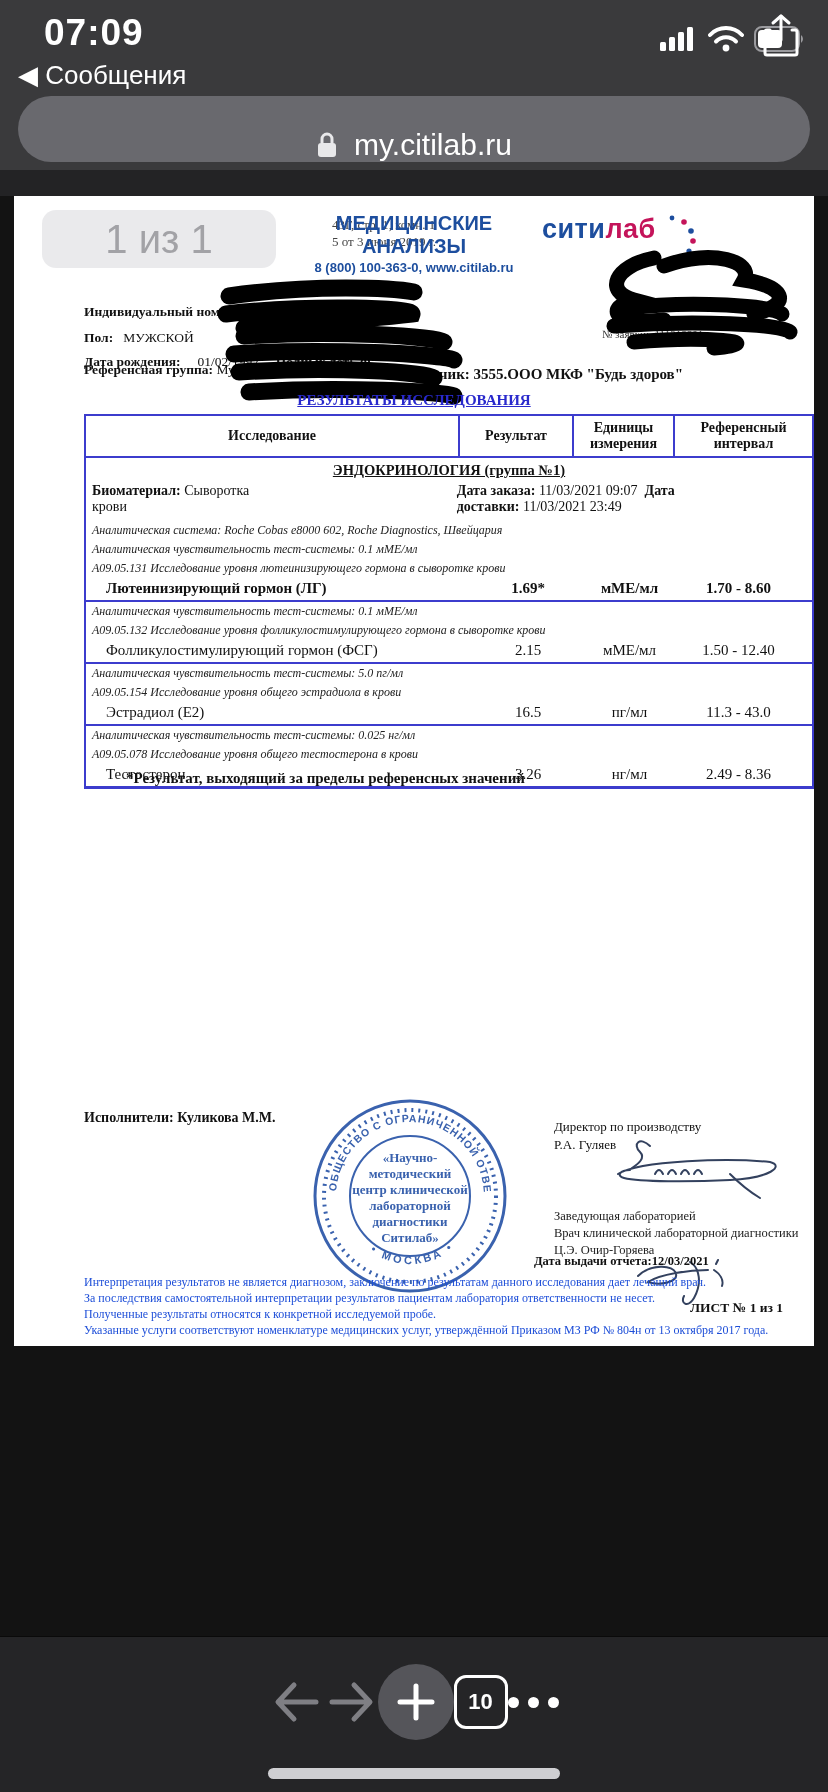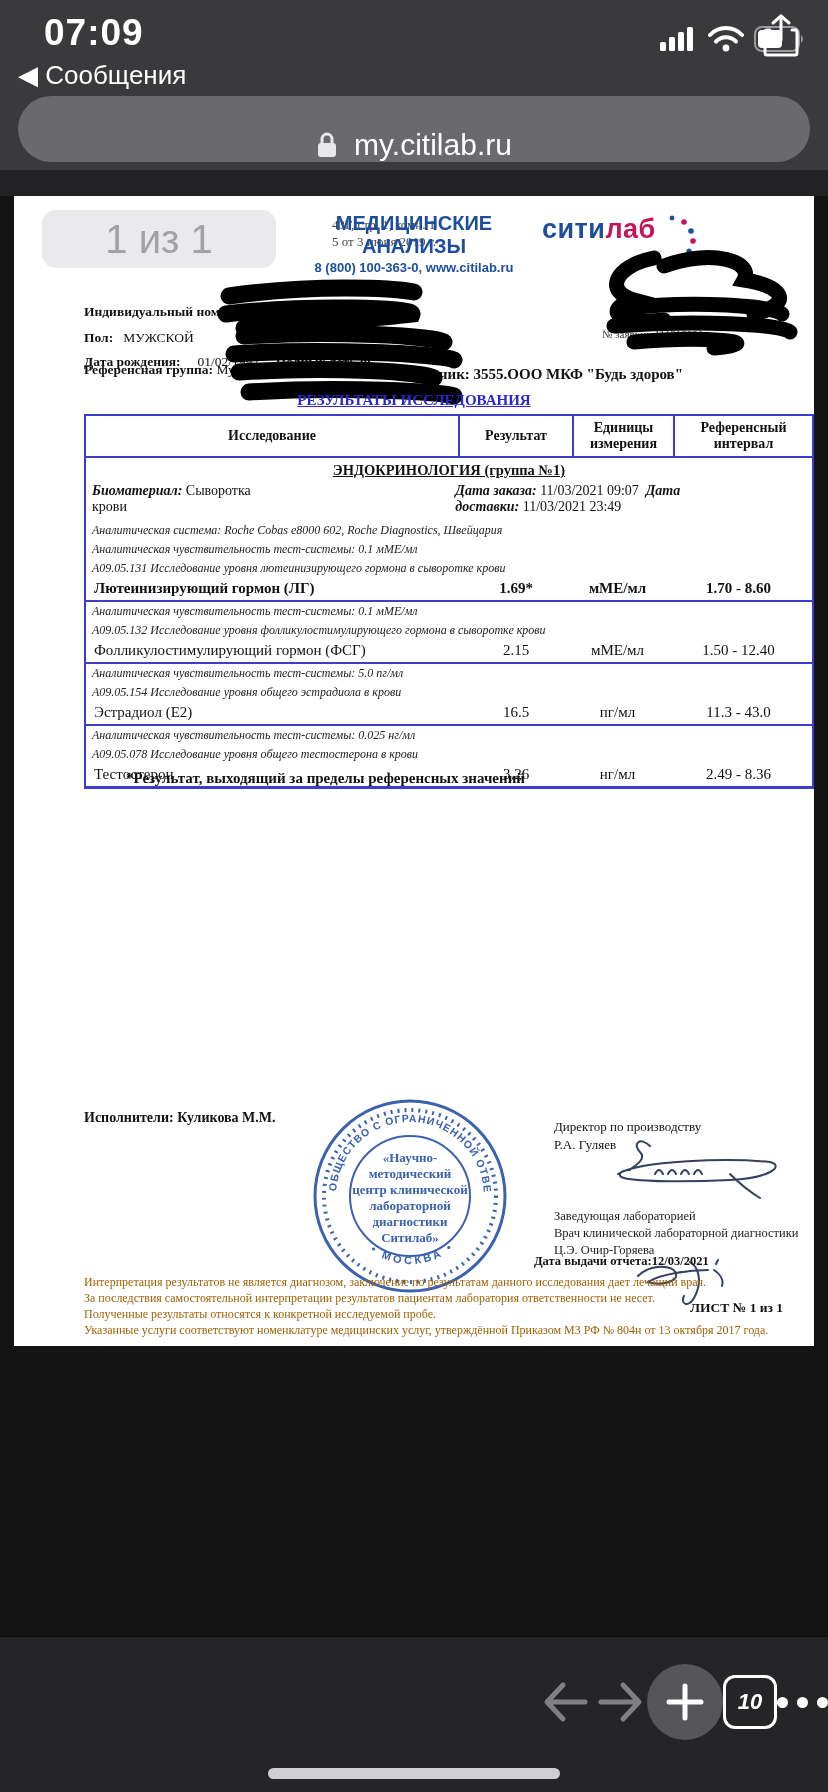--- a/index.html
+++ b/index.html
@@ -36,43 +36,43 @@
   
   .rtable{position:absolute;left:70px;top:218px;width:726px;border:2px solid #3c3ccd;border-bottom-width:3px;background:#fff;}
   .thead{display:flex;border-bottom:2px solid #3c3ccd;font-weight:700;font-size:14px;text-align:center;}
   .thead .c{display:flex;align-items:center;justify-content:center;padding:4px 2px;min-height:30px;}
   .c1{width:368px;border-right:2px solid #3c3ccd;}
   .c2{width:108px;border-right:2px solid #3c3ccd;}
   .c3{width:95px;border-right:2px solid #3c3ccd;}
   .c4{flex:1;}
   .sectionrow{text-align:center;font-weight:700;font-size:14.5px;text-decoration:underline;padding:4px 0 2px;}
   .biorow{display:flex;font-size:14px;padding:2px 6px 6px;}
-  .biorow b{font-weight:700;font-style:italic;}
+  .biorow b{font-weight:700;}
   .ital{font-style:italic;font-size:12px;padding:1px 6px;height:17px;line-height:16px;color:#222;}
-  .resrow{display:flex;font-size:15px;padding:2px 0 3px;border-bottom:2px solid #3c3ccd;}
+  .resrow{display:flex;font-size:15px;padding:2px 12px 3px;border-bottom:2px solid #3c3ccd;}
   .resrow .n{width:368px;padding-left:8px;}
   .resrow .v{width:108px;text-align:center;}
   .resrow .u{width:95px;text-align:center;}
   .resrow .g{flex:1;text-align:center;}
   .resrow.flagged{font-weight:700;}
   .footnote{position:absolute;left:70px;top:574px;font-weight:700;font-size:15px;margin-left:42px;}
   
   .executors{position:absolute;left:70px;top:914px;font-weight:700;font-size:14px;}
   .stamp{position:absolute;left:296px;top:900px;}
   .dirblock{position:absolute;left:540px;top:922px;font-size:13px;line-height:18px;}
   .headblock{position:absolute;left:540px;top:1012px;font-size:12.5px;line-height:17px;color:#222;}
   .sig1{position:absolute;left:596px;top:938px;}
   .sig2{position:absolute;left:616px;top:1058px;}
   .repdate{position:absolute;left:520px;top:1058px;font-weight:700;font-size:12.5px;}
-  .disc{position:absolute;left:70px;top:1078px;font-size:12px;line-height:16px;color:#a16207;}
+  .disc{position:absolute;left:70px;top:1078px;font-size:12px;line-height:16px;color:#1d4ed8;}
   .sheet{position:absolute;left:676px;top:1104px;font-weight:700;font-size:13.5px;}
   .redact{position:absolute;left:0;top:0;pointer-events:none;}
   
   .toolbar{position:absolute;left:0;top:1636px;width:828px;height:156px;background:#252527;border-top:1px solid #0a0a0a;}
-  .tb-row{position:absolute;left:0;top:20px;width:828px;height:90px;display:flex;align-items:center;justify-content:flex-end;font-style:italic;}
+  .tb-row{position:absolute;left:0;top:20px;width:828px;height:90px;display:flex;align-items:center;justify-content:center;}
   .pluscirc{width:76px;height:76px;border-radius:50%;background:#55555a;display:flex;align-items:center;justify-content:center;}
   .tabbox{width:48px;height:48px;border:3.5px solid #fff;border-radius:12px;display:flex;align-items:center;justify-content:center;
           color:#fff;font-size:22px;font-weight:700;}
   .dots{display:flex;gap:9px;}
   .dots i{width:11px;height:11px;border-radius:50%;background:#fff;}
   .homebar{position:absolute;left:268px;top:1768px;width:292px;height:11px;border-radius:6px;background:#cfcfd2;}
 </style>
 </head>
 <body>
 

